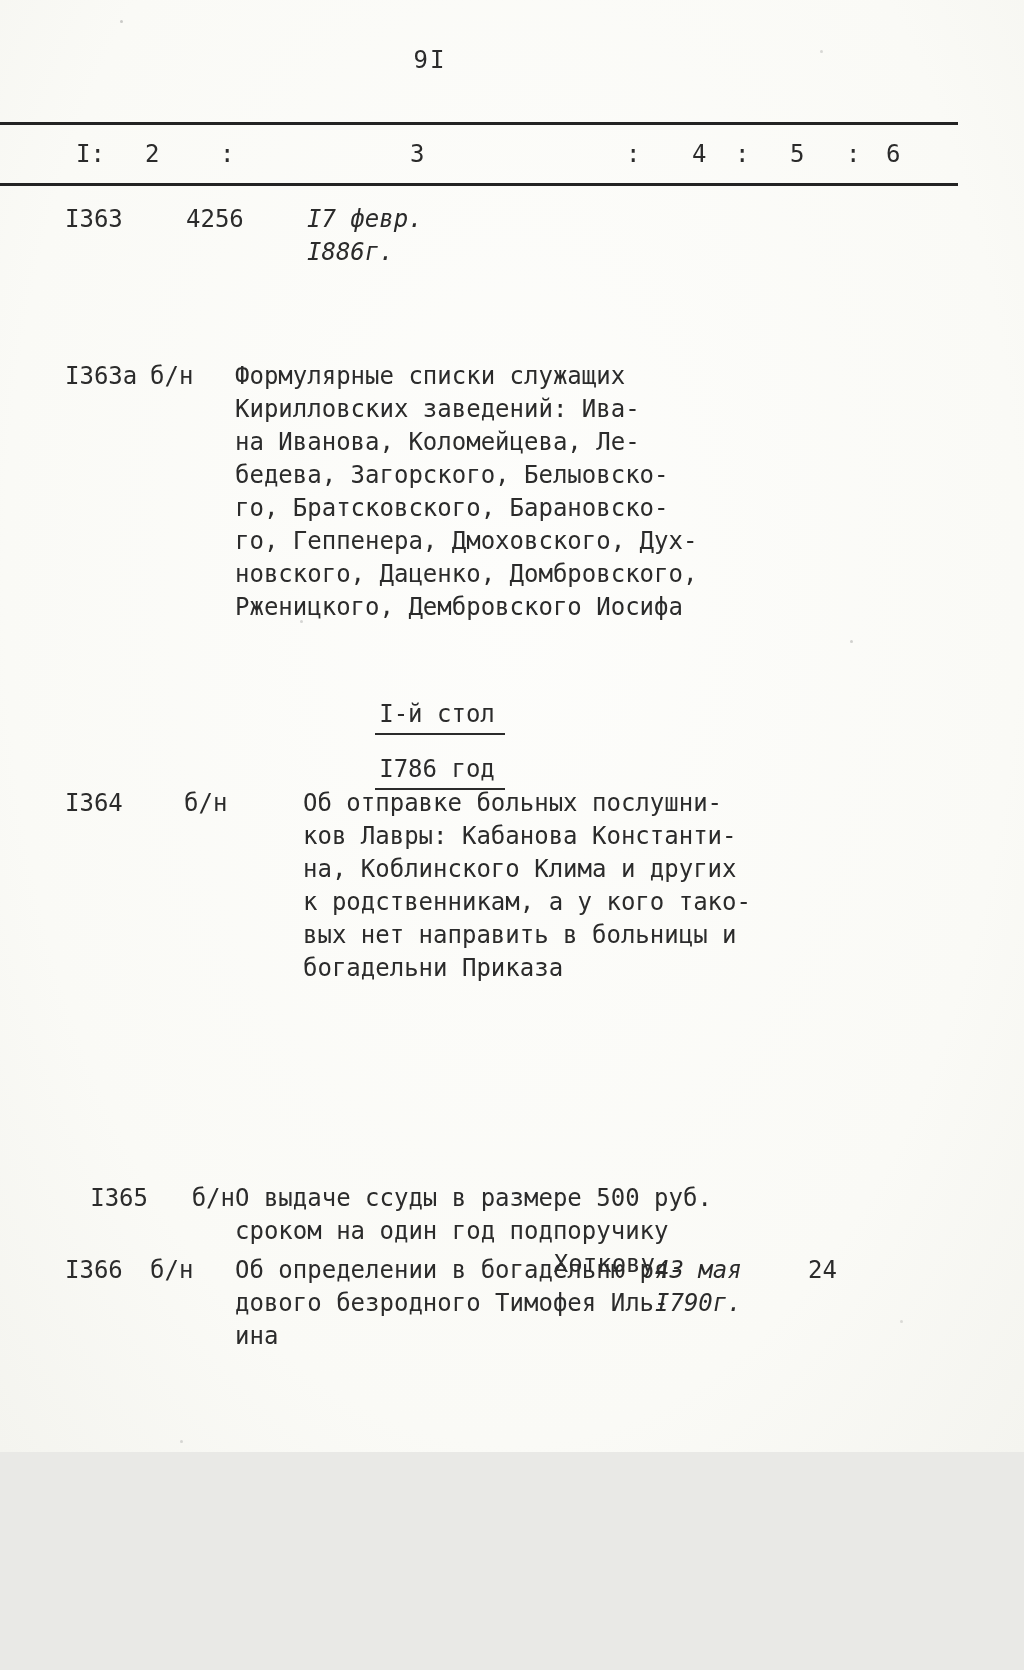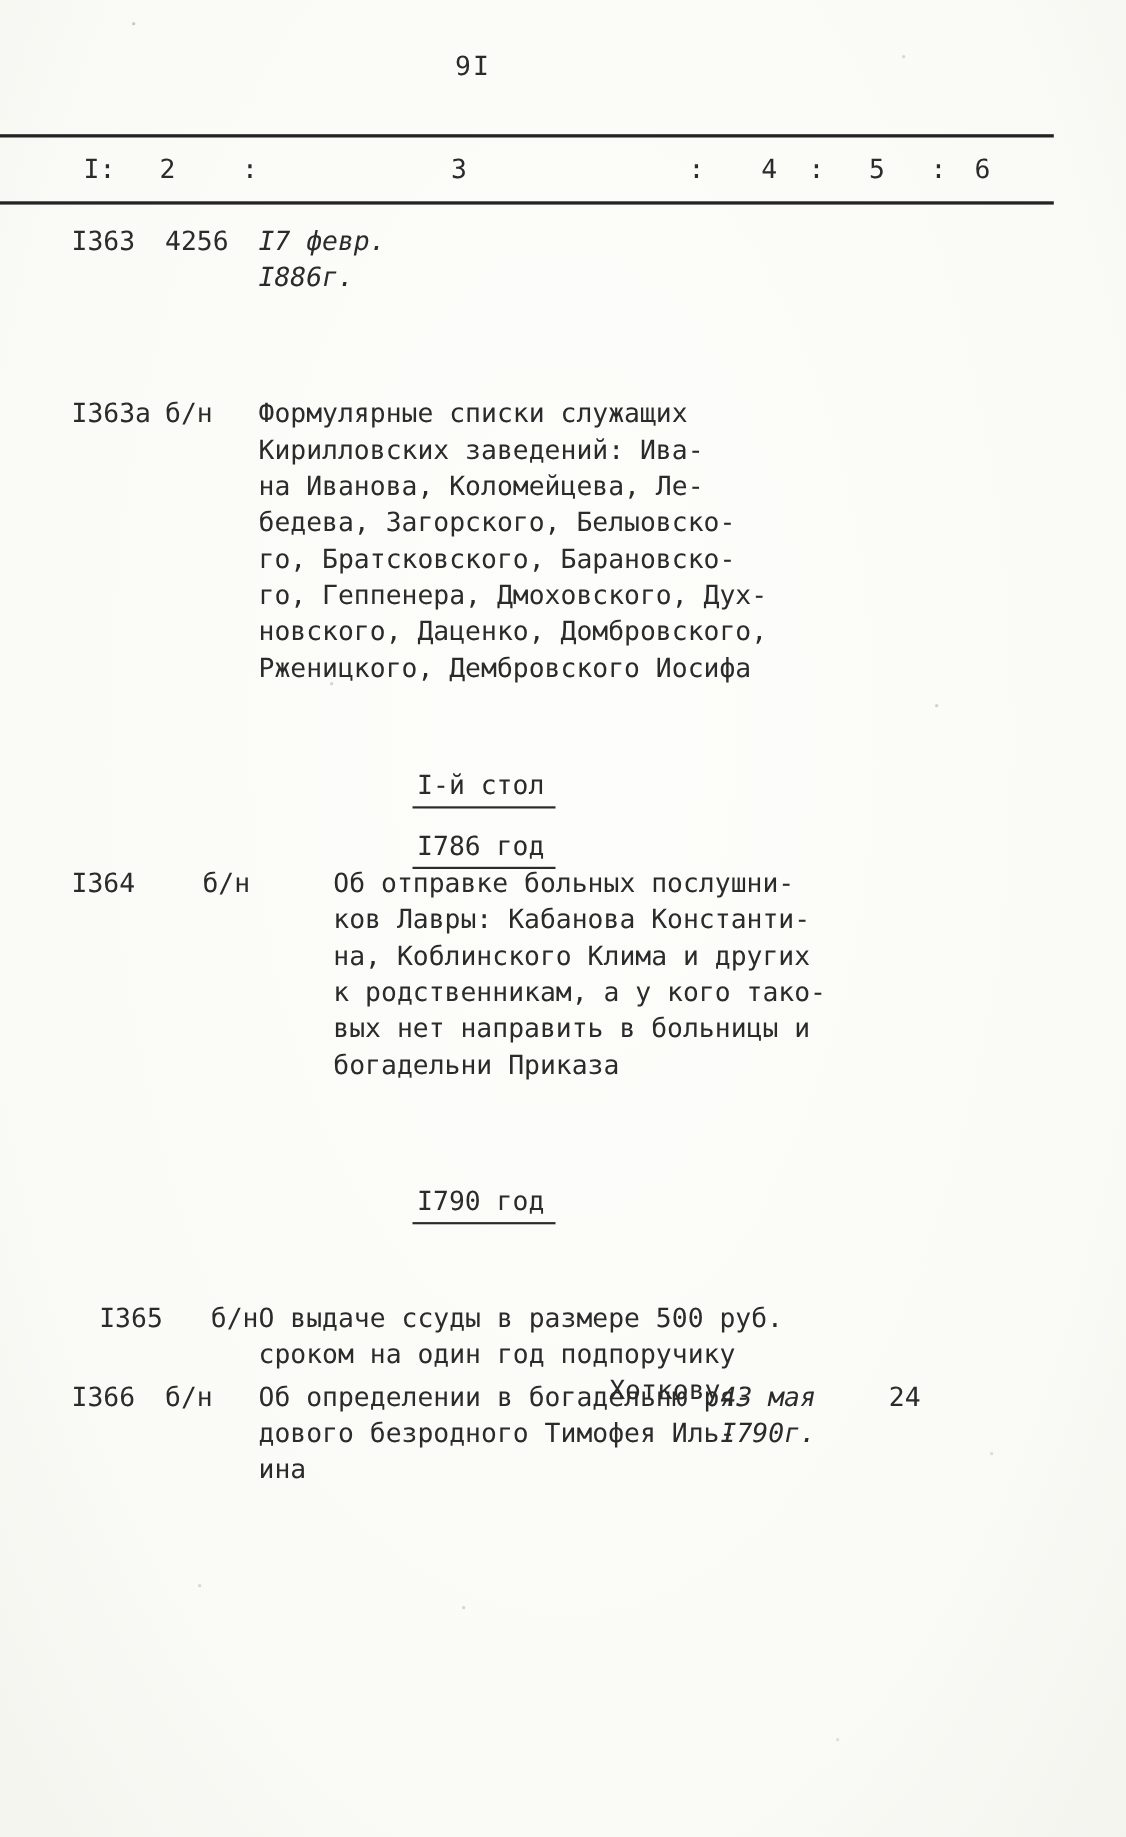--- a/index.html
+++ b/index.html
@@ -1,19 +1,19 @@
 <!DOCTYPE html>
 <html><head>
 <meta charset="utf-8">
 <style>
   html, body { margin: 0; padding: 0; background: #e9e9e6; }
   .page {
     position: relative;
     width: 1024px;
-    height: 1670px;
+    height: 1452px;
     margin: 0 auto;
     background: #fcfcf9;
     background-image: radial-gradient(ellipse at 50% 40%, #fdfdfb 0%, #fafaf6 70%, #f4f4ef 100%);
     font-family: "DejaVu Sans Mono", "Liberation Mono", monospace;
     font-size: 24px;
     line-height: 33px;
     color: #2b2b2b;
     overflow: hidden;
   }
   
@@ -74,21 +74,21 @@
     grid-template-columns: 83px 87px 420px 153px 1fr;
     padding-left: 65px;
     box-sizing: border-box;
   }
   .entry .c1 { white-space: pre; }
   .entry .c2 { white-space: pre; padding-left: 2px; }
   .entry .c3 { white-space: pre; }
   .entry .c4 { white-space: pre; font-style: italic; }
   .entry .c5 { white-space: pre; }
 
-  .e1 { top: 203px; }
+  .e1 { top: 203px; gap: 36px; }
   .e2 { top: 360px; }
   .e3 { top: 787px; gap: 34px; }
   .e4 { top: 1182px; text-align: right; }
   .e5 { top: 1254px; }
 
   .section {
     position: absolute;
     left: 300px;
     width: 280px;
     text-align: center;
@@ -163,23 +163,20 @@
     <span class="c3">Об отправке больных послушни-
 ков Лавры: Кабанова Константи-
 на, Коблинского Клима и других
 к родственникам, а у кого тако-
 вых нет направить в больницы и
 богадельни Приказа</span>
     <span class="c4"></span>
     <span class="c5"></span>
   </div>
 
-  <div class="section s-1790">
-    <span class="u">I790 год</span>
-  </div>
 
   <div class="entry e4">
     <span class="c1">I365</span>
     <span class="c2">б/н</span>
     <span class="c3">О выдаче ссуды в размере 500 руб.
 сроком на один год подпоручику
 Хоткову</span>
     <span class="c4"></span>
     <span class="c5"></span>
   </div>

